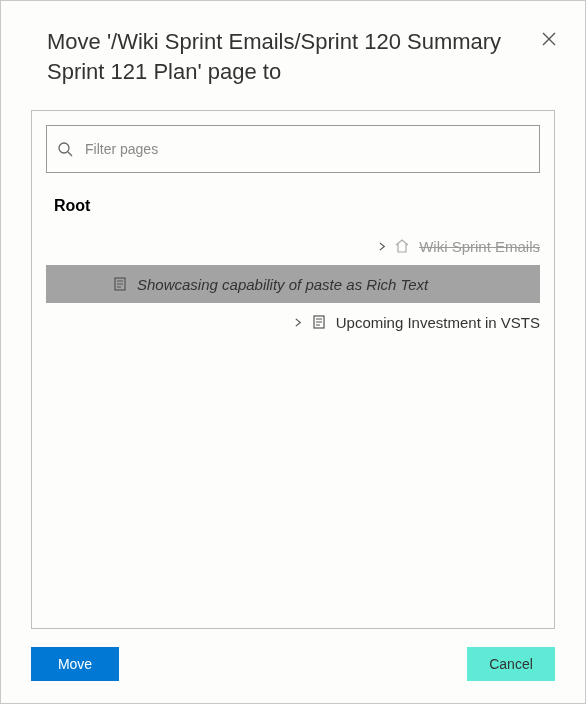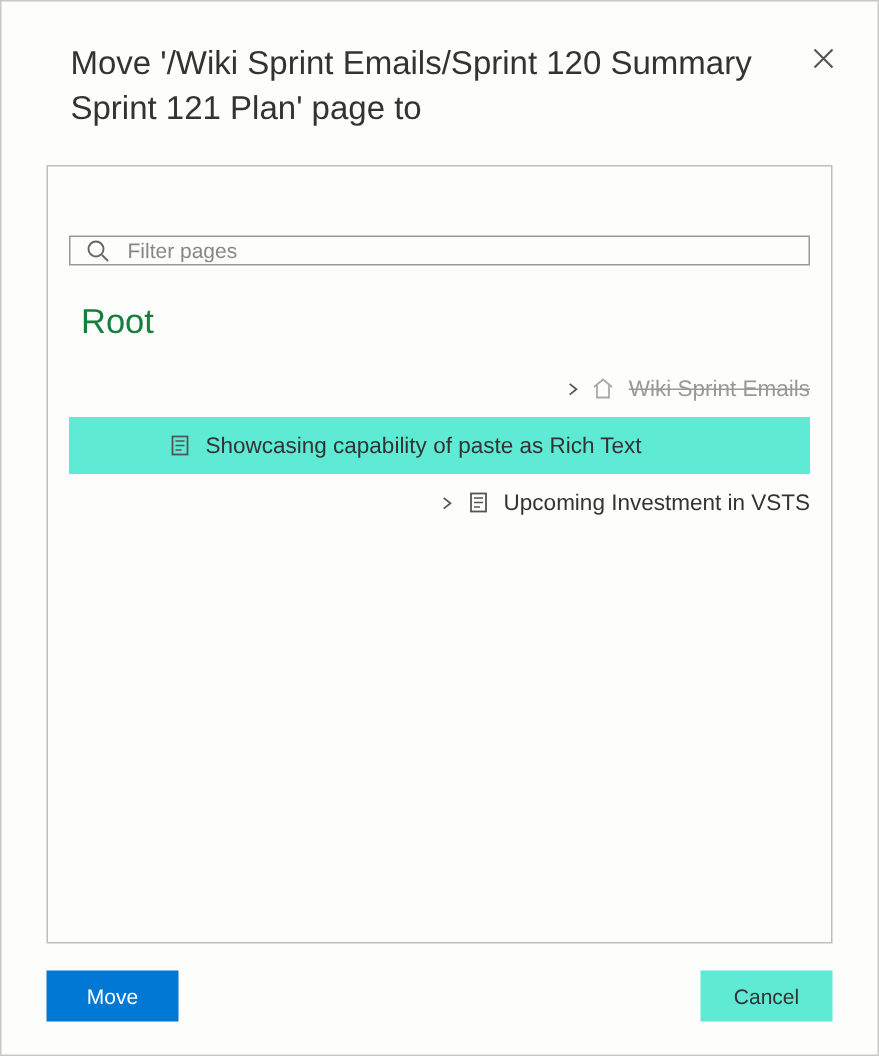--- a/index.html
+++ b/index.html
@@ -46,60 +46,60 @@
     .tree-panel {
       border: 1px solid #bfbfbf;
       padding: 14px;
       flex: 1;
       display: flex;
       flex-direction: column;
       min-height: 0;
     }
     .search-box {
       border: 1px solid #999;
-      height: 20px;
+      height: 48px;
       display: flex;
       align-items: center;
       padding: 0 10px;
       margin-bottom: 20px;
-      margin-top: 32px;
     }
     .search-icon {
       width: 16px;
       height: 16px;
       margin-right: 10px;
       color: #666;
       flex-shrink: 0;
     }
     .search-input {
       border: none;
       outline: none;
       font-size: 14px;
       color: #333;
       width: 100%;
       background: transparent;
     }
     .search-input::placeholder { color: #888; }
     .tree-root-label {
-      font-size: 23px;
-      font-weight: 400;
-      color: #15803d;
+      font-size: 16px;
+      font-weight: 700;
+      color: #000000;
       padding: 4px 8px 12px 8px;
     }
     .tree-list { }
     .tree-row {
       height: 38px;
       display: flex;
       align-items: center;
       font-size: 15px;
       color: #333;
       cursor: pointer;
     }
     .tree-row.selected {
-      background: #5eead4;
+      background: #a3a3a3;
+      font-style: italic;
     }
     .tree-row .chevron {
       width: 24px;
       display: flex;
       justify-content: center;
       color: #555;
       font-size: 13px;
       flex-shrink: 0;
     }
     .tree-row .row-icon {

